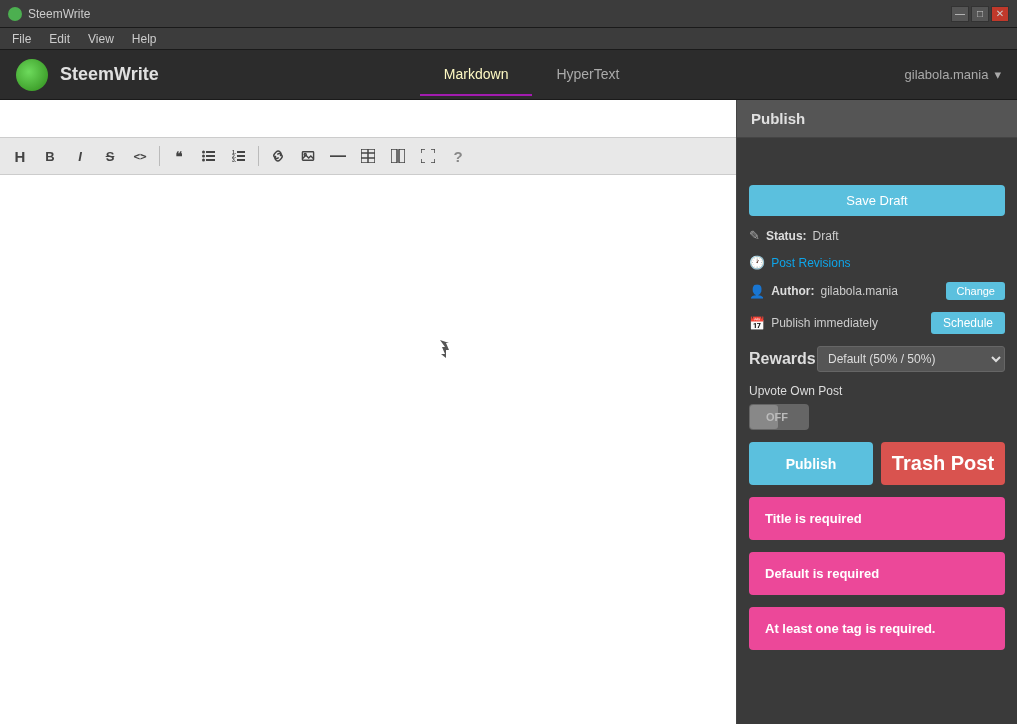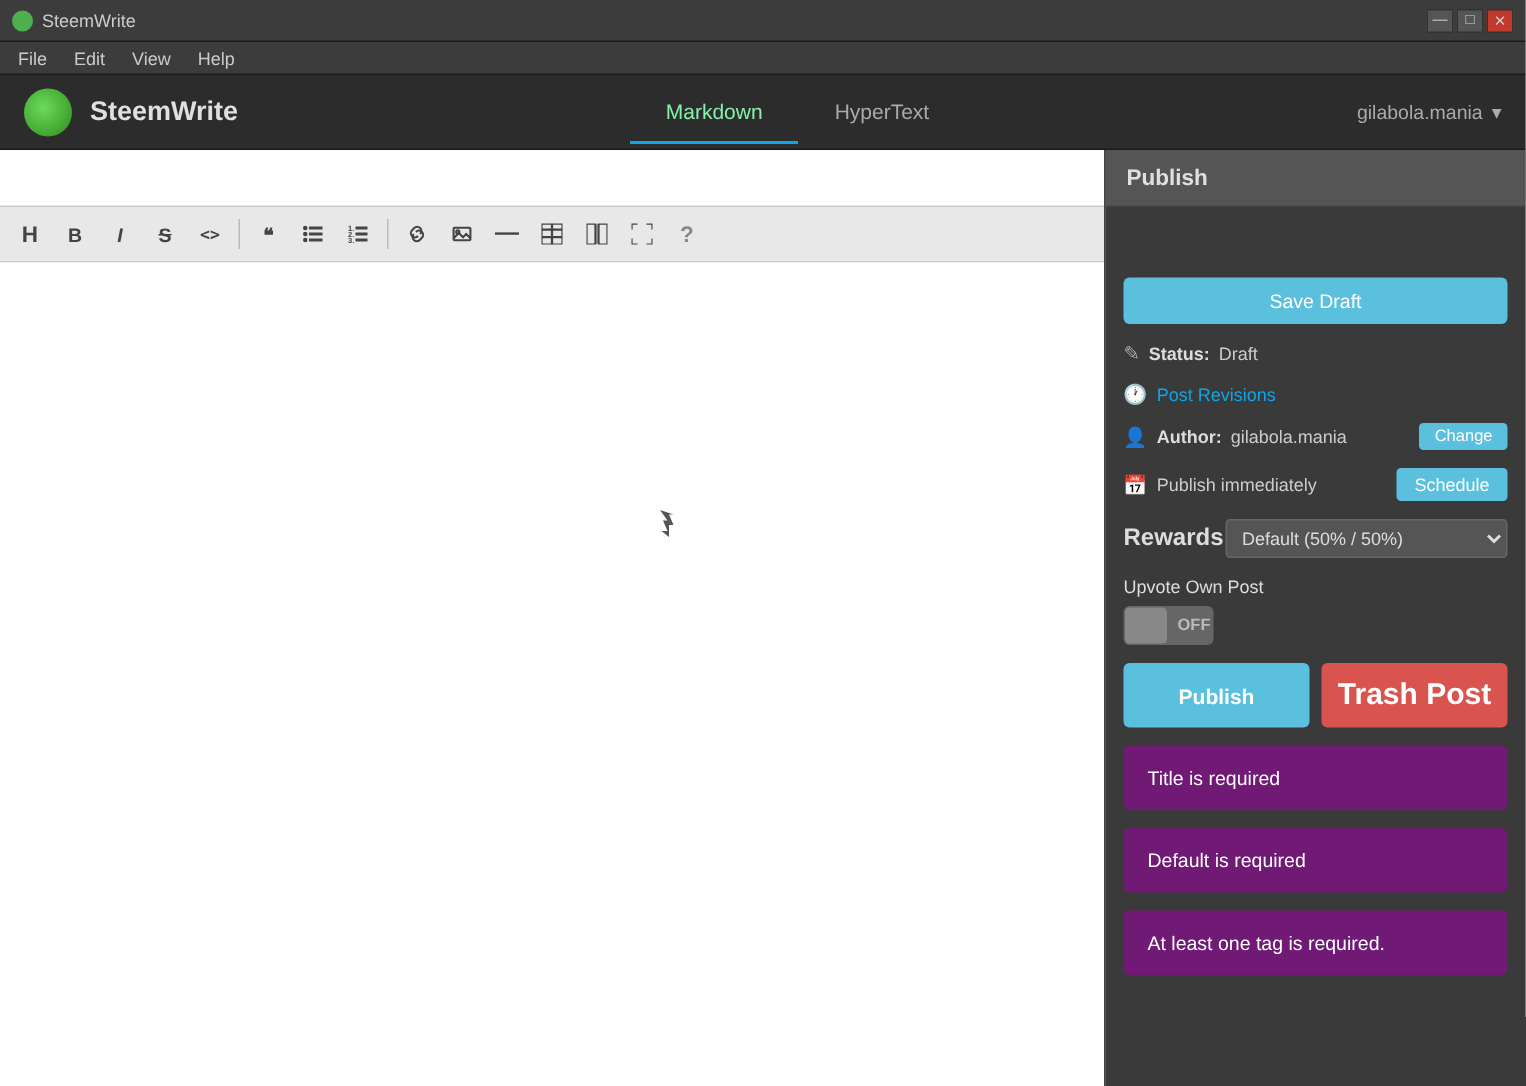--- a/index.html
+++ b/index.html
@@ -91,22 +91,22 @@
       gap: 0;
     }
     .tab {
       padding: 12px 24px;
       font-size: 14px;
       color: #aaa;
       cursor: pointer;
       border-bottom: 2px solid transparent;
     }
     .tab.active {
-      color: #86efac;
-      border-bottom: 2px solid #0ea5e9;
+      color: #fef9c3;
+      border-bottom: 2px solid #a21caf;
     }
     .app-header-right {
       display: flex;
       align-items: center;
       gap: 6px;
       color: #aaa;
       font-size: 13px;
       cursor: pointer;
     }
 
@@ -272,21 +272,21 @@
     }
     .toggle-thumb {
       width: 28px; height: 24px;
       background: #888;
       border-radius: 3px;
       position: absolute;
       left: 1px;
     }
     .toggle-text {
       position: absolute;
-      right: 2px;
+      right: 21px;
       font-size: 11px;
       color: #bbb;
       font-weight: bold;
     }
 
     .action-buttons {
       display: flex;
       gap: 8px;
     }
     .publish-btn {
@@ -306,26 +306,26 @@
       color: #fff;
       border: none;
       padding: 10px;
       border-radius: 4px;
       font-size: 20px;
       font-weight: bold;
       cursor: pointer;
     }
 
     .alert-box {
-      background: #701a75;
+      background: #ec4899;
       color: #fff;
       padding: 14px 16px;
       border-radius: 4px;
       font-size: 13px;
-      font-weight: 400;
+      font-weight: 700;
     }
 
     .rewards-row {
       display: flex;
       align-items: center;
       gap: 8px;
     }
     .rewards-label {
       font-size: 16px;
       color: #ddd;

